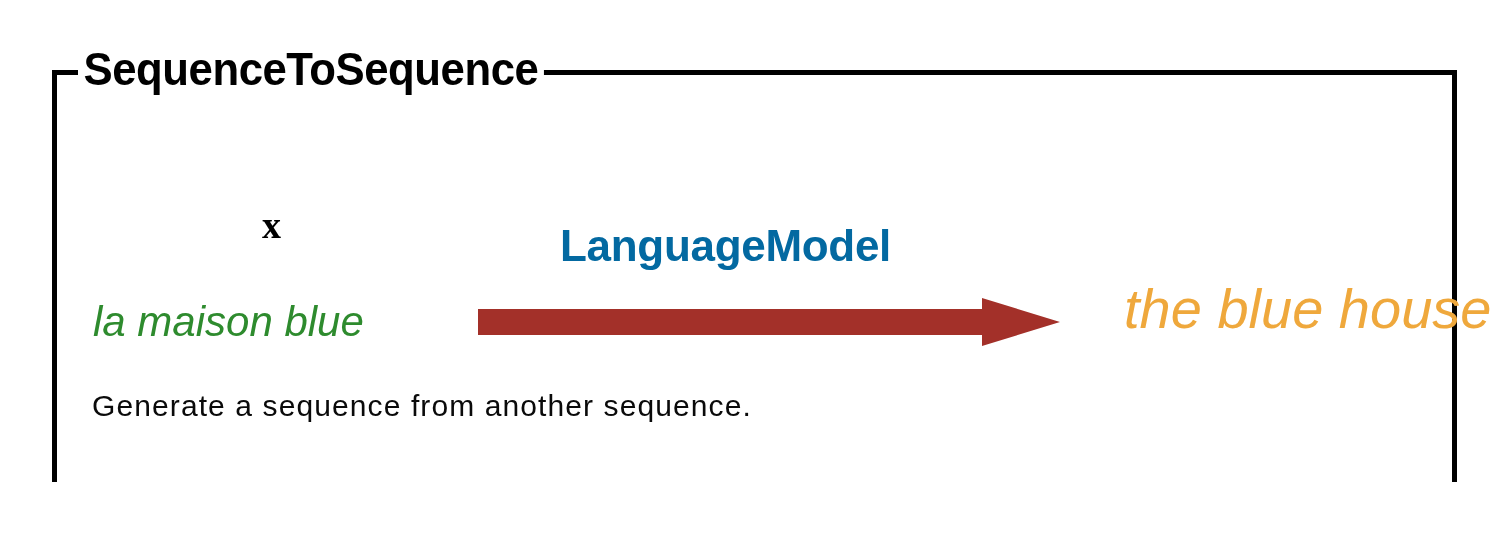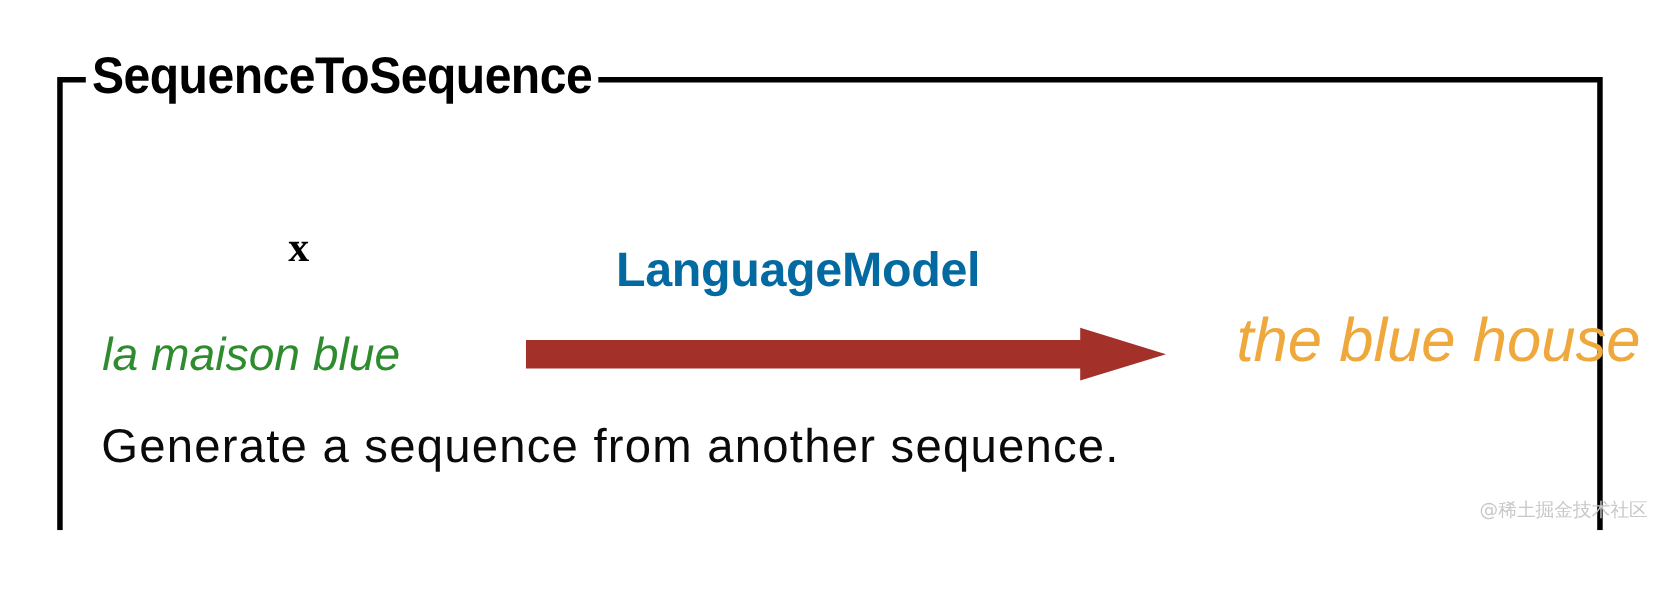--- a/index.html
+++ b/index.html
@@ -112,21 +112,21 @@
     white-space: nowrap;
     margin-top: 36px;
   }
 
   
   .caption {
     position: absolute;
     left: 92px;
     top: 378px;
     font-family: "Liberation Sans", sans-serif;
-    font-size: 43px;
+    font-size: 30px;
     line-height: 56px;
     letter-spacing: 1.1px;
     color: #0a0a0a;
     white-space: nowrap;
   }
 
   
   .watermark {
     position: absolute;
     right: 14px;
@@ -156,15 +156,14 @@
   <div class="arrow">
     <svg viewBox="0 0 582 52" width="582" height="52" preserveAspectRatio="none">
       <polygon points="0,13 504,13 504,2 582,26 504,50 504,39 0,39" fill="#A33029"></polygon>
     </svg>
   </div>
 
   <div class="output-seq">the blue house</div>
 
   <div class="caption">Generate a sequence from another sequence.</div>
 
-  <div class="watermark">@稀土掘金技术社区</div>
 
 </div>
 
 </body></html>

